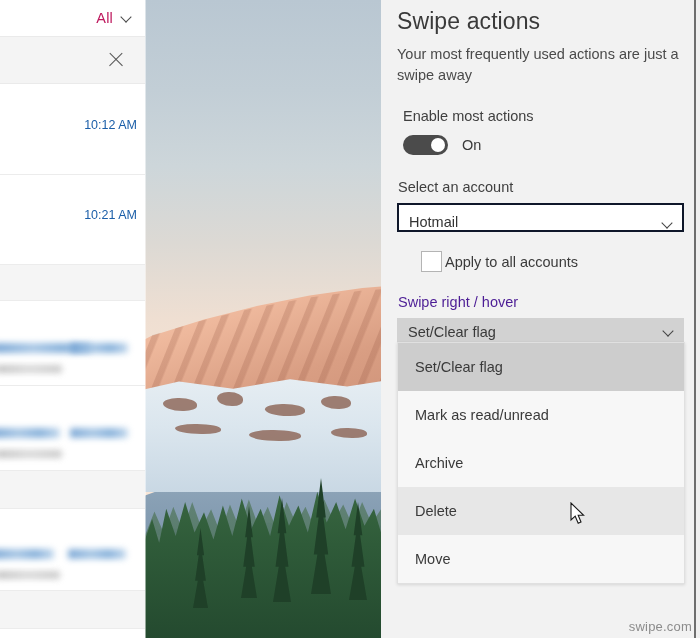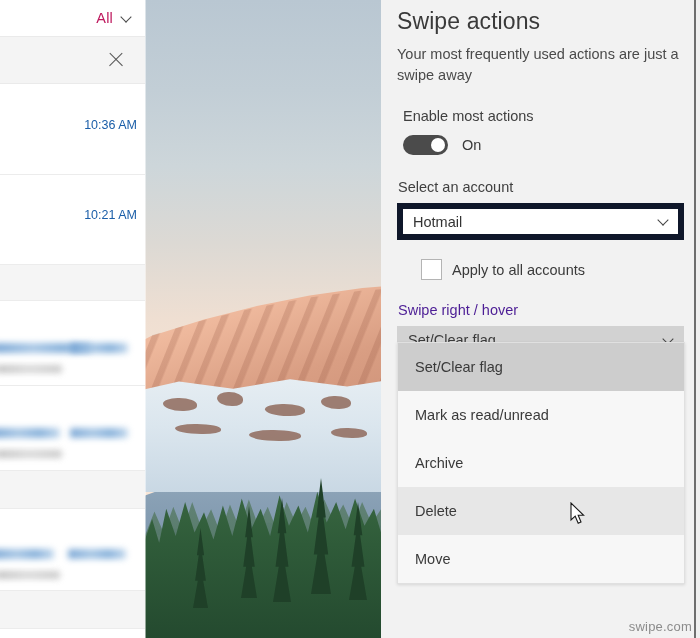--- a/index.html
+++ b/index.html
@@ -269,25 +269,25 @@
     color: #3a3a3a;
   }
   .s-label2 {
     font-size: 14.5px;
     color: #404040;
     margin-top: 24px;
     padding-left: 1px;
   }
   .select-box {
     margin-top: 8px;
-    height: 37px;
-    background: #ffffff;
-    border: 6px solid #0f172a;
-    display: flex;
-    align-items: center;
+    height: 29px;
+    background: #ffffff;
+    border: 2px solid #0f172a;
+    display: flex;
+    align-items: flex-end;
     justify-content: space-between;
     padding: 0 9px 0 10px;
     font-size: 14.5px;
     color: #333;
     cursor: pointer;
   }
   .select-chev {
     width: 11px; height: 11px;
     position: relative;
   }
@@ -296,21 +296,21 @@
     position: absolute;
     left: 1px; top: 0px;
     width: 7px; height: 7px;
     border-right: 1.3px solid #444;
     border-bottom: 1.3px solid #444;
     transform: rotate(45deg);
   }
   .check-row {
     display: flex;
     align-items: center;
-    gap: 10px;
+    gap: 3px;
     margin-top: 19px;
     padding-left: 24px;
   }
   .checkbox {
     width: 21px; height: 21px;
     background: #ffffff;
     border: 1px solid #b4b4b4;
     cursor: pointer;
   }
   .check-label {
@@ -406,21 +406,21 @@
     <div class="mail-filter-row">
       <span class="mail-filter-label">All</span>
       <span class="chev"></span>
     </div>
 
     <div class="mail-searchbar">
       <span class="close-x"></span>
     </div>
 
     <div class="mail-row r1">
-      <span class="time">10:36 AM</span>
+      <span class="time">10:12 AM</span>
     </div>
 
     <div class="mail-row r2">
       <span class="time">10:21 AM</span>
     </div>
 
     <div class="mail-band"></div>
 
     <div class="blur-row">
       <div class="blur-line bl-blue" style="left:-6px; top:42px; width:98px;"></div>

